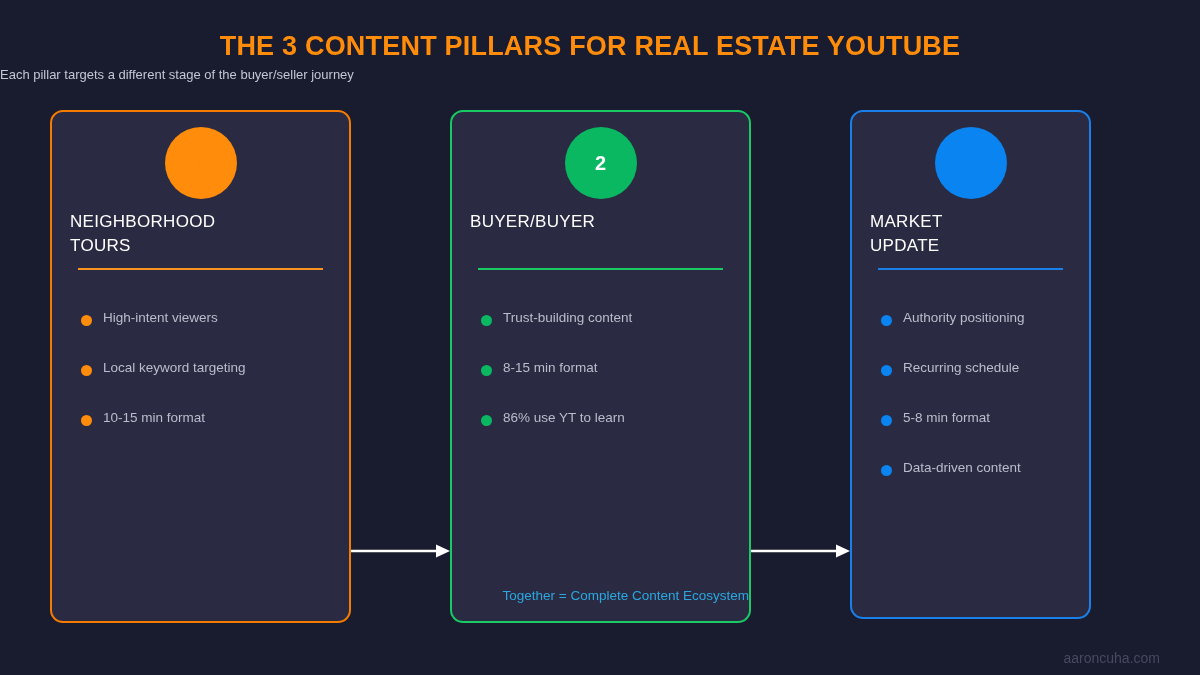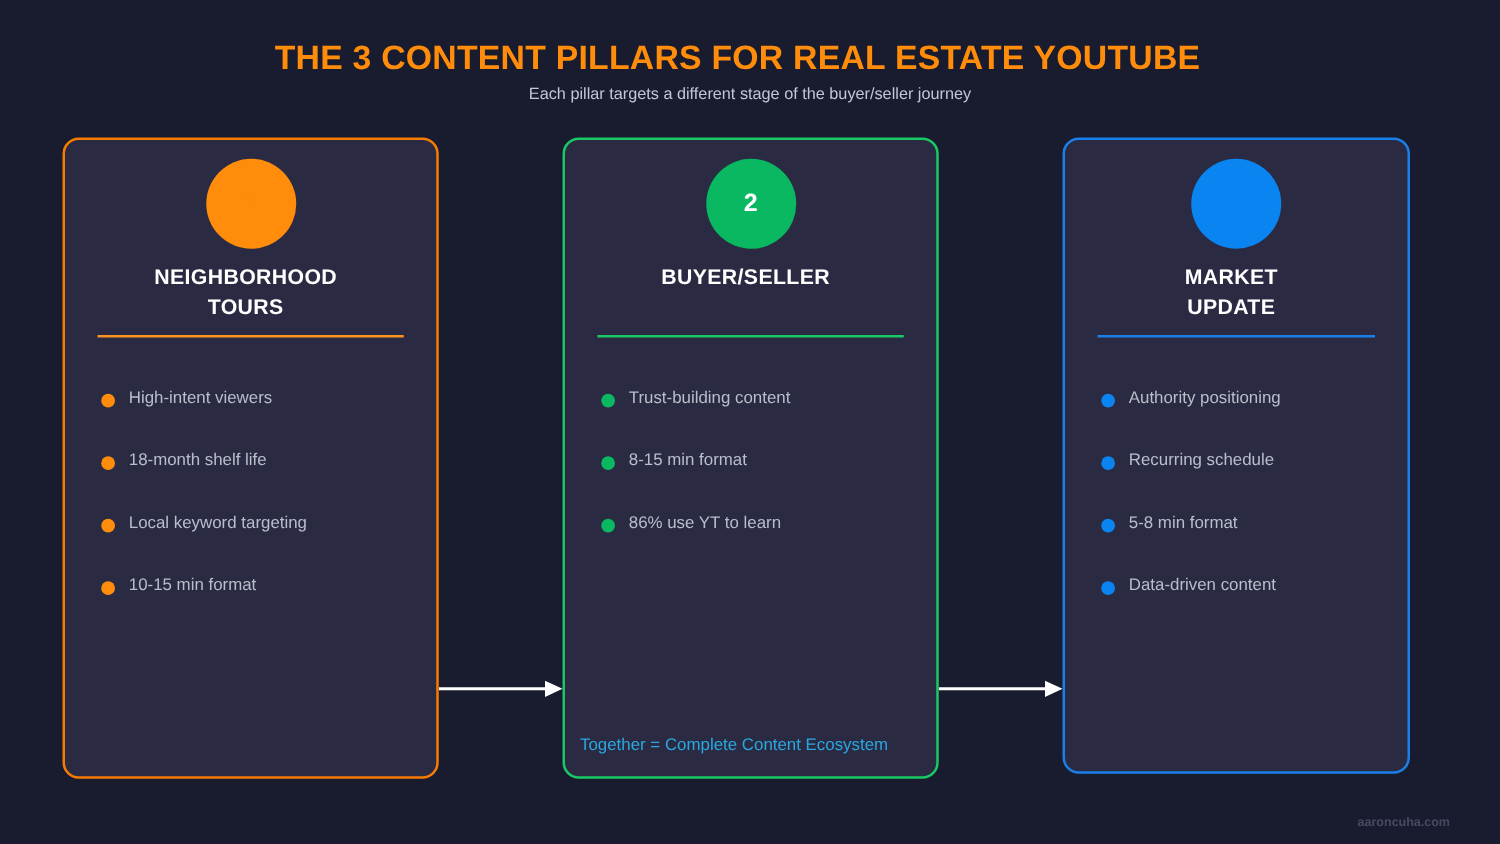--- a/index.html
+++ b/index.html
@@ -32,39 +32,38 @@
     font-size: 27px;
     font-weight: bold;
     letter-spacing: 0.2px;
     color: #ff8c0a;
     line-height: 34px;
   }
   .page-subtitle {
     position: absolute;
     left: 0; top: 66px;
     width: 1200px;
-    text-align: center;
     font-size: 13px;
     font-weight: normal;
     color: #c3c7d4;
     line-height: 18px;
   }
 
   
   .card {
     position: absolute;
     box-sizing: border-box;
     background: #2a2b42;
     border-radius: 13px;
     border-style: solid;
     border-width: 2px;
   }
   #card-0 { left: 50px;  top: 110px; width: 301px; height: 513px; border-color: #f57c00; }
   #card-1 { left: 450px; top: 110px; width: 301px; height: 513px; border-color: #18c964; }
-  #card-2 { left: 850px; top: 110px; width: 278px; height: 509px; border-color: #1a7fe8; }
+  #card-2 { left: 850px; top: 110px; width: 241px; height: 509px; border-color: #1a7fe8; }
 
   .badge {
     position: absolute;
     top: 15px;
     left: 50%;
     transform: translateX(-50%);
     width: 72px;
     height: 72px;
     border-radius: 50%;
     display: flex;
@@ -76,23 +75,23 @@
   }
   #badge-0 { background: #ff8c0a; color: #ff8c0a; }
   #badge-1 { background: #0ab862; color: #ffffff; }
   #badge-2 { background: #0a84f0; color: #0a84f0; }
 
   .card-title {
     position: absolute;
     top: 98px;
     left: 18px;
     right: 26px;
-    text-align: center;
+    text-align: left;
     font-size: 17px;
-    font-weight: bold;
+    font-weight: normal;
     color: #ffffff;
     line-height: 24px;
     letter-spacing: 0.3px;
   }
 
   .divider {
     position: absolute;
     top: 156px;
     left: 26px;
     right: 26px;
@@ -132,44 +131,43 @@
     color: #b9bdcc;
     line-height: 19px;
     white-space: nowrap;
   }
 
   .card-footnote {
     position: absolute;
     bottom: 16px;
     left: 12px;
     right: 0;
-    text-align: left;
+    text-align: right;
     font-size: 13.5px;
     color: #2aa7e0;
     line-height: 18px;
   }
 
   
   .arrow {
     position: absolute;
     height: 14px;
   }
   #arrow-0 { left: 351px; top: 544px; width: 99px; }
   #arrow-1 { left: 751px; top: 544px; width: 99px; }
   .arrow svg { display: block; }
 
   
   .watermark {
     position: absolute;
     right: 40px;
     top: 651px;
-    font-size: 10px;
+    font-size: 14px;
     color: #464a63;
     line-height: 15px;
-    font-weight: bold;
   }
 </style>
 </head>
 <body>
 
 <div class="stage">
 
   <div class="page-title">THE 3 CONTENT PILLARS FOR REAL ESTATE YOUTUBE</div>
   <div class="page-subtitle">Each pillar targets a different stage of the buyer/seller journey</div>
 
@@ -182,39 +180,35 @@
       <div>TOURS</div>
     </div>
     <div class="divider" id="divider-0"></div>
     <div class="bullets">
       <div class="bullet-row">
         <span class="bullet-dot"></span>
         <span class="bullet-text">High-intent viewers</span>
       </div>
       <div class="bullet-row">
         <span class="bullet-dot"></span>
-        <span class="bullet-text">18-month shelf life</span>
-      </div>
-      <div class="bullet-row">
-        <span class="bullet-dot"></span>
         <span class="bullet-text">Local keyword targeting</span>
       </div>
       <div class="bullet-row">
         <span class="bullet-dot"></span>
         <span class="bullet-text">10-15 min format</span>
       </div>
     </div>
   </div>
 
   <div class="card" id="card-1">
     <div class="badge" id="badge-1">
       <span>2</span>
     </div>
     <div class="card-title">
-      <div>BUYER/SELLER</div>
+      <div>BUYER/BUYER</div>
     </div>
     <div class="divider" id="divider-1"></div>
     <div class="bullets">
       <div class="bullet-row">
         <span class="bullet-dot"></span>
         <span class="bullet-text">Trust-building content</span>
       </div>
       <div class="bullet-row">
         <span class="bullet-dot"></span>
         <span class="bullet-text">8-15 min format</span>

